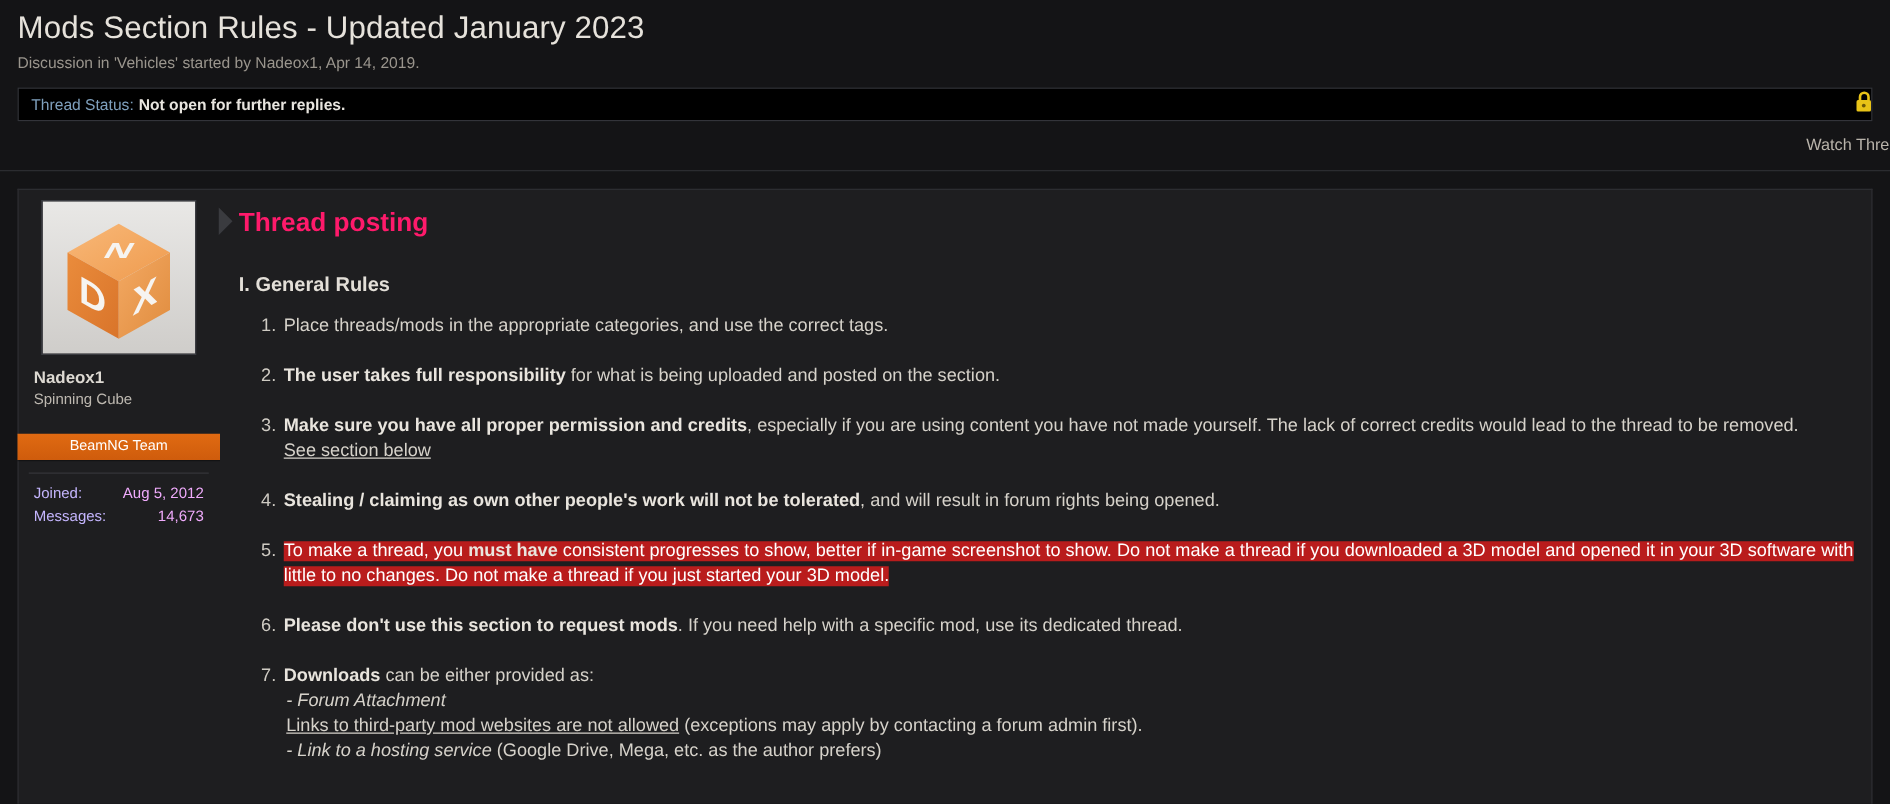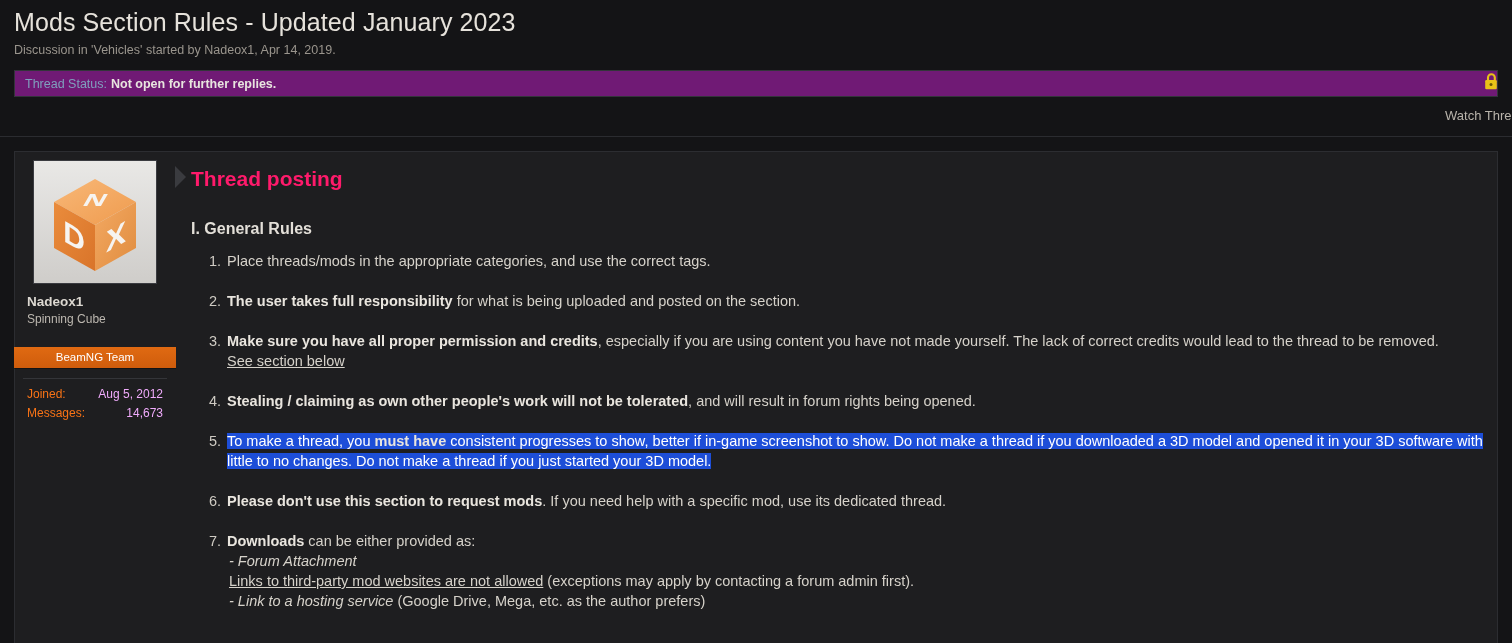--- a/index.html
+++ b/index.html
@@ -33,21 +33,21 @@
   }
 
   
   .status-row {
     margin: 12px 14px 0 14px;
     position: relative;
     height: 27px;
   }
   .status-box {
     border: 1px solid #33343a;
-    background: #701a75;
+    background: #000000;
     height: 27px;
     display: flex;
     align-items: center;
     padding: 0 10px;
     font-size: 12.5px;
   }
   .status-label { color: #7fa0bd; }
   .status-value { color: #e8e5df; font-weight: bold; margin-left: 4px; }
   .lock-icon-holder {
     position: absolute;
@@ -119,21 +119,21 @@
   .stat-block {
     margin-top: 10px;
     border-top: 1px solid #343539;
     padding-top: 6px;
   }
   .stat-row {
     display: flex; justify-content: space-between;
     font-size: 12px; line-height: 19px;
     padding: 0 4px 0 4px;
   }
-  .stat-key { color: #f97316; }
+  .stat-key { color: #c4b5fd; }
   .stat-val { color: #f0abfc; }
 
   .arrow-pointer {
     position: absolute;
     right: -11px; top: 14px;
     width: 0; height: 0;
     border-top: 11px solid transparent;
     border-bottom: 11px solid transparent;
     border-left: 11px solid #3a3b3f;
   }
@@ -167,21 +167,21 @@
     line-height: 20px;
     color: #d6d2ca;
     margin-bottom: 20px;
     padding-left: 2px;
   }
   ol.rules > li::marker { color: #cfcbc3; }
   ol.rules b { color: #e9e5de; font-weight: bold; }
   .u { text-decoration: underline; }
   .i { font-style: italic; }
   .sel {
-    background: #1d4ed8;
+    background: #b91c1c;
     color: #ffffff;
   }
   .sel b { color: #ffffff; }
   .sub-line { display: block; padding-left: 2px; }
 </style>
 </head>
 <body>
 
 <div id="page-wrap">
 

